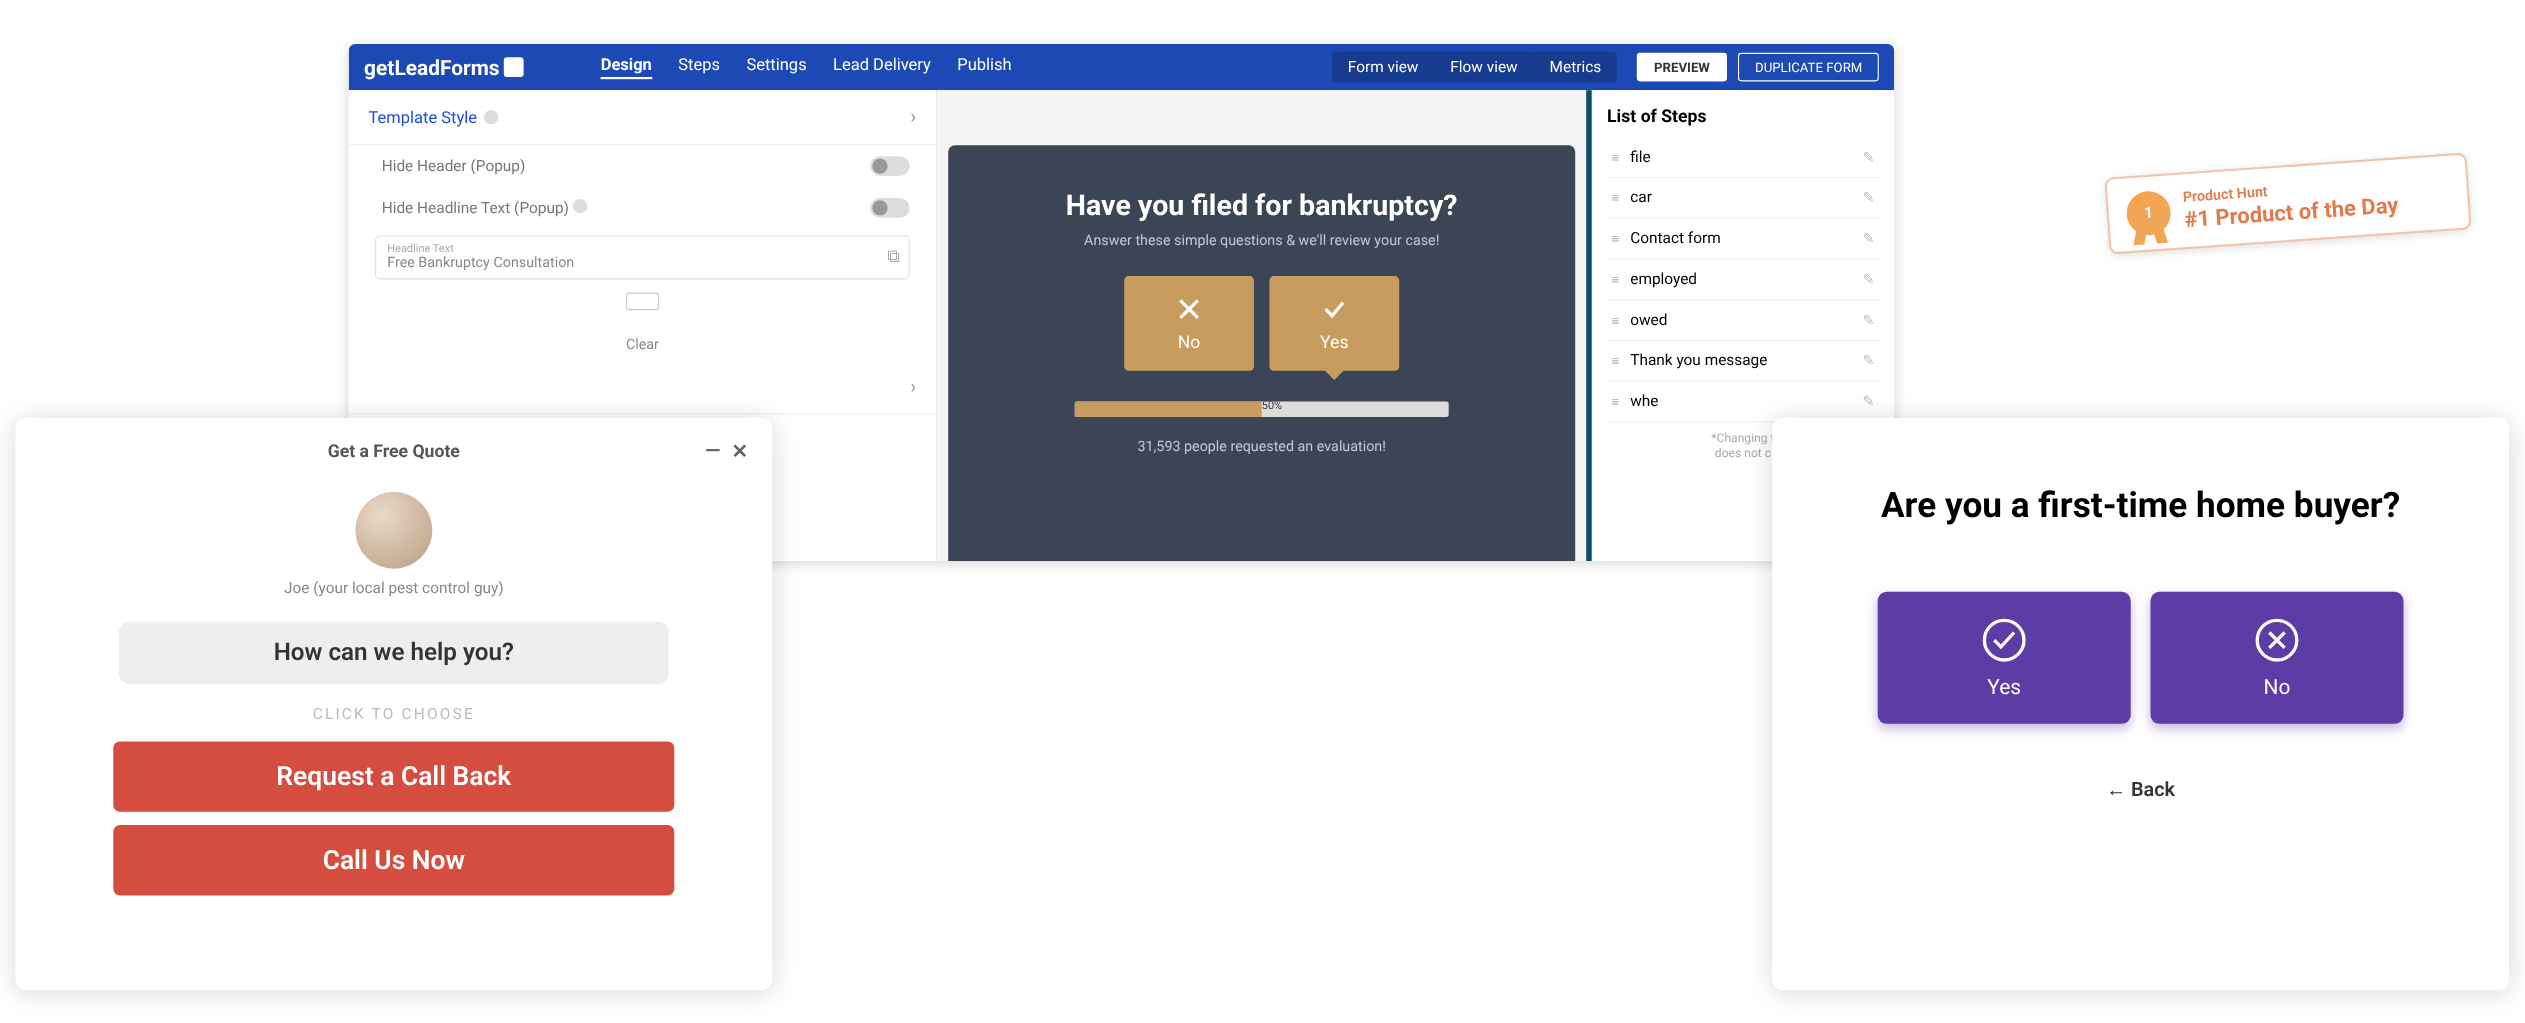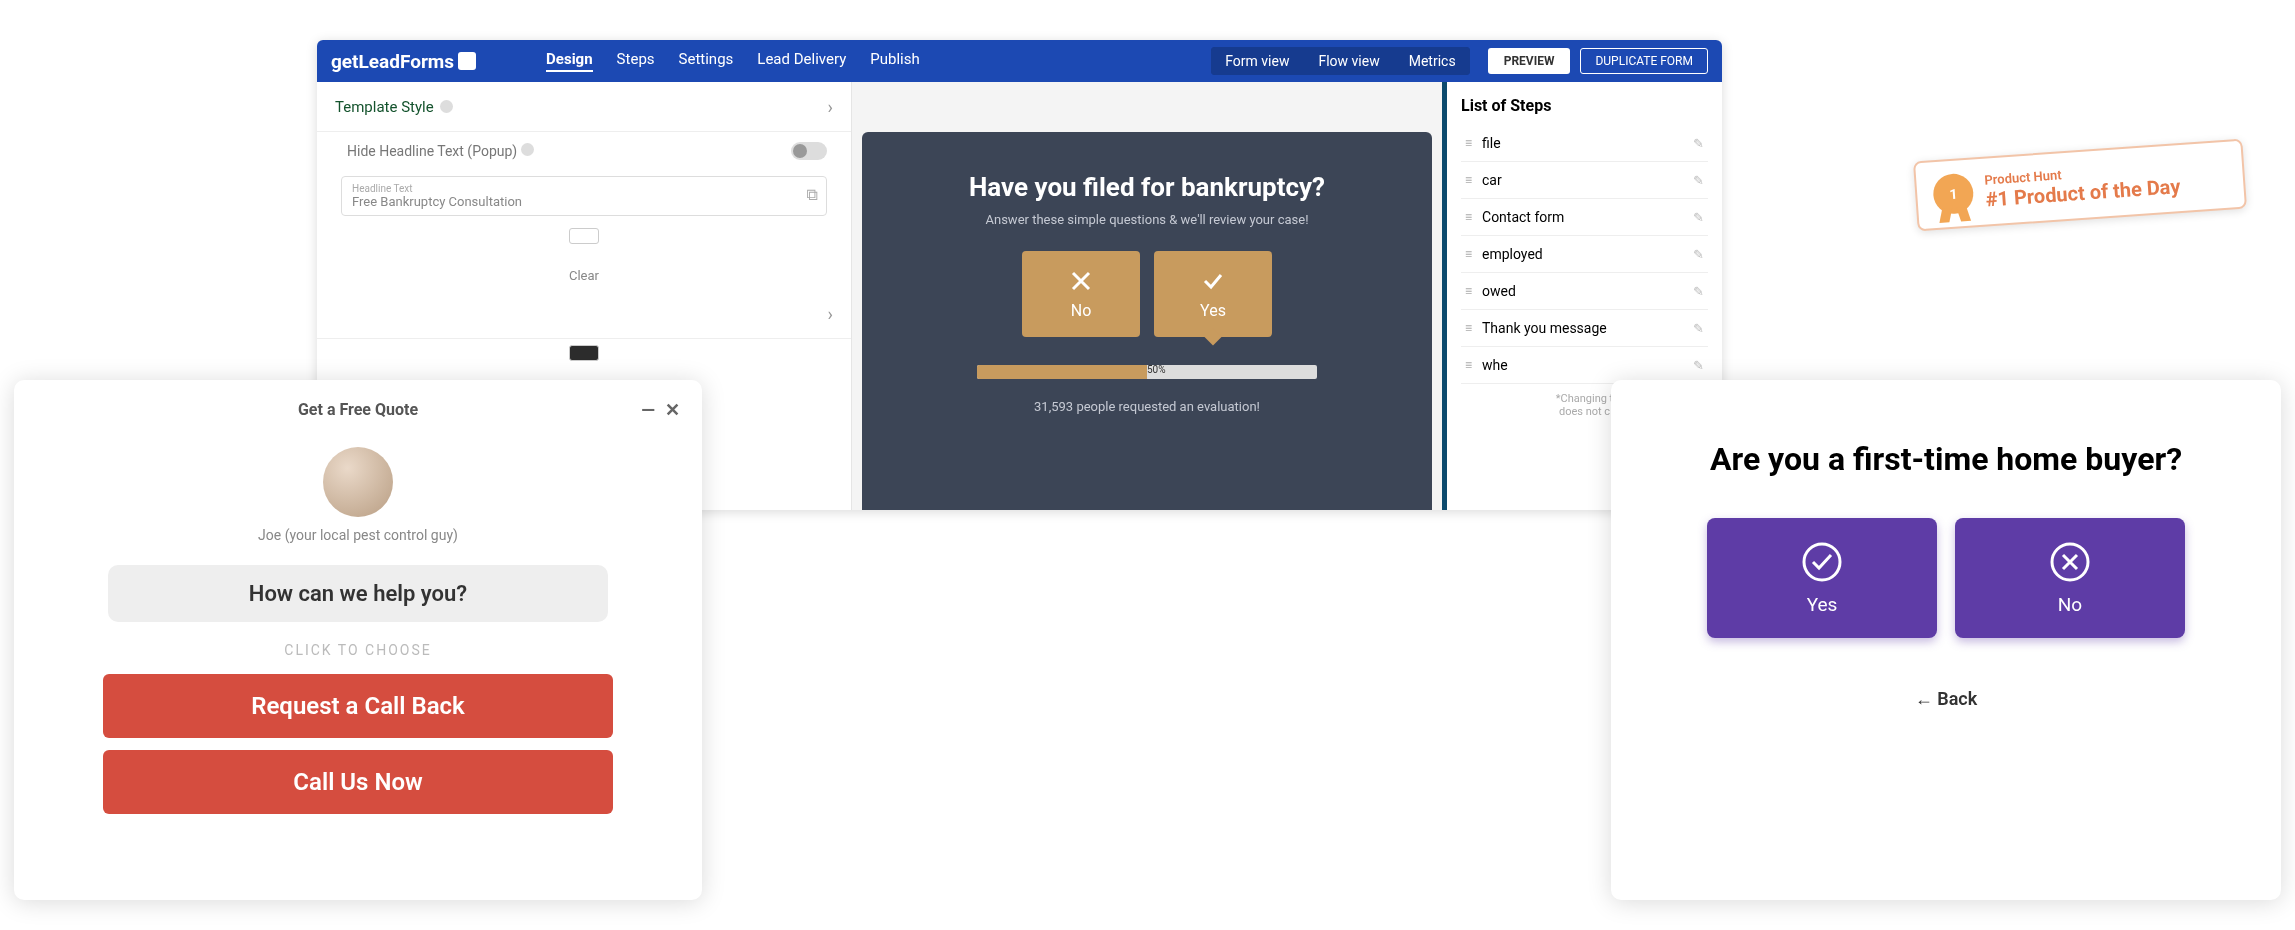--- a/index.html
+++ b/index.html
@@ -17,21 +17,21 @@
 .viewtabs span { padding: 6px 14px; font-size: 14px; background: #163b8f; cursor: pointer; }
 .topbar-btns { display: flex; gap: 10px; margin-left: 18px; margin-right: 14px; }
 .btn-white { background: #fff; color: #333; font-weight: 700; font-size: 12px; padding: 6px 16px; border-radius: 3px; cursor: pointer; }
 .btn-outline { background: transparent; border: 1px solid #fff; color: #fff; font-size: 12px; padding: 5px 14px; border-radius: 3px; cursor: pointer; }
 
 .editor-body { display: flex; height: calc(100% - 42px); }
 .sidepanel { width: 535px; background: #fff; border-right: 1px solid #e5e5e5; overflow: hidden; }
 .panel-head { display: flex; align-items: center; justify-content: space-between; padding: 12px 14px; font-weight: 700; font-size: 17px; }
 .save-btn { background: #4a7de8; color: #fff; font-size: 12px; padding: 6px 12px; border-radius: 3px; cursor: pointer; }
 .accordion-row { display: flex; align-items: center; justify-content: space-between; padding: 14px 18px; border-bottom: 1px solid #eee; cursor: pointer; }
-.accordion-row .lbl { color: #14532d; font-size: 15px; display: flex; align-items: center; gap: 6px; }
+.accordion-row .lbl { color: #1d4ed8; font-size: 15px; display: flex; align-items: center; gap: 6px; }
 .info-icon { width: 13px; height: 13px; border-radius: 50%; background: #ddd; display: inline-block; }
 .chev { font-size: 18px; color: #999; }
 .sub-row { padding: 10px 24px; display: flex; align-items: center; justify-content: space-between; font-size: 14px; color: #777; }
 .toggle { width: 36px; height: 18px; background: #ddd; border-radius: 10px; position: relative; }
 .toggle::after { content: ""; position: absolute; width: 14px; height: 14px; background: #999; border-radius: 50%; top: 2px; left: 2px; }
 .sub-row.indent { padding-left: 30px; }
 .headline-field { border: 1px solid #ddd; border-radius: 4px; margin: 6px 24px; padding: 6px 10px; position: relative; }
 .headline-field .tiny { font-size: 10px; color: #aaa; }
 .headline-field .val { font-size: 13px; color: #888; }
 .headline-field .dup-icon { position: absolute; right: 8px; top: 8px; color: #aaa; }
@@ -67,21 +67,21 @@
 .quote-head .icons { position: absolute; right: 10px; display: flex; gap: 10px; color: #666; font-size: 18px; }
 .avatar { width: 70px; height: 70px; border-radius: 50%; background: radial-gradient(circle at 35% 30%, #ead9c9, #b89d82); margin: 20px auto 10px; }
 .agent-name { text-align: center; font-size: 14px; color: #888; margin-bottom: 22px; }
 .bubble { background: #eee; border-radius: 10px; padding: 16px 24px; width: 500px; margin: 0 auto 20px; text-align: center; font-size: 22px; font-weight: 600; color: #333; position: relative; }
 .bubble::after { content: ""; position: absolute; bottom: -10px; left: 50%; transform: translateX(-50%); border: 10px solid transparent; border-top-color: #eee; }
 .ctc { text-align: center; letter-spacing: 2px; font-size: 14px; color: #bbb; margin-bottom: 16px; }
 .big-btn { display: block; width: 510px; margin: 0 auto 12px; background: #d54d3f; color: #fff; text-align: center; padding: 18px; border-radius: 6px; font-size: 24px; font-weight: 600; cursor: pointer; }
 
 
 .buyer-card { position: absolute; right: 14px; top: 380px; width: 670px; height: 520px; background: #fff; border-radius: 10px; box-shadow: 0 2px 24px rgba(0,0,0,0.15); padding: 60px 40px; text-align: center; }
-.buyer-card h2 { font-size: 32px; font-weight: 700; margin-bottom: 40px; }
+.buyer-card h2 { font-size: 32px; font-weight: 700; margin-bottom: 60px; }
 .buyer-choices { display: flex; justify-content: center; gap: 18px; margin-bottom: 50px; }
 .buyer-btn { width: 230px; height: 120px; background: #5e3ca6; border-radius: 8px; box-shadow: 0 4px 10px rgba(94,60,166,0.35); color: #fff; display: flex; flex-direction: column; align-items: center; justify-content: center; font-size: 19px; gap: 10px; cursor: pointer; }
 .back { font-size: 18px; font-weight: 600; color: #333; margin-bottom: 44px; cursor: pointer; }
 .buyer-stat { font-size: 18px; color: #bbb; }
 
 
 .ph-badge { position: absolute; right: 50px; top: 150px; width: 330px; height: 70px; background: #fff; border: 2px solid #f2c4a8; border-radius: 8px; transform: rotate(-4deg); display: flex; align-items: center; padding: 8px 16px; gap: 12px; box-shadow: 0 2px 8px rgba(0,0,0,0.12); }
 .ph-medal { width: 40px; height: 40px; border-radius: 50%; background: #f2a654; display: flex; align-items: center; justify-content: center; color: #fff; font-weight: 700; font-size: 14px; position: relative; }
 .ph-medal::before, .ph-medal::after { content: ""; position: absolute; bottom: -8px; width: 10px; height: 14px; background: #f2a654; }
 .ph-medal::before { left: 6px; transform: skew(-15deg); }
@@ -117,20 +117,24 @@
   </div>
 
   <div class="editor-body">
     <div class="sidepanel">
       <div class="accordion-row">
         <span class="lbl">
             <span>Template Style</span>
             <span class="info-icon"></span>
           </span>
         <span class="chev">›</span>
+      </div>
+      <div class="sub-row indent">
+        <span>Hide Header (Popup)</span>
+        <span class="toggle"></span>
       </div>
       <div class="sub-row indent">
         <span><span>Hide Headline Text (Popup)</span> <span class="info-icon"></span></span>
         <span class="toggle"></span>
       </div>
       <div class="headline-field">
         <div class="tiny">Headline Text</div>
         <div class="val">Free Bankruptcy Consultation</div>
         <span class="dup-icon">⧉</span>
       </div>

